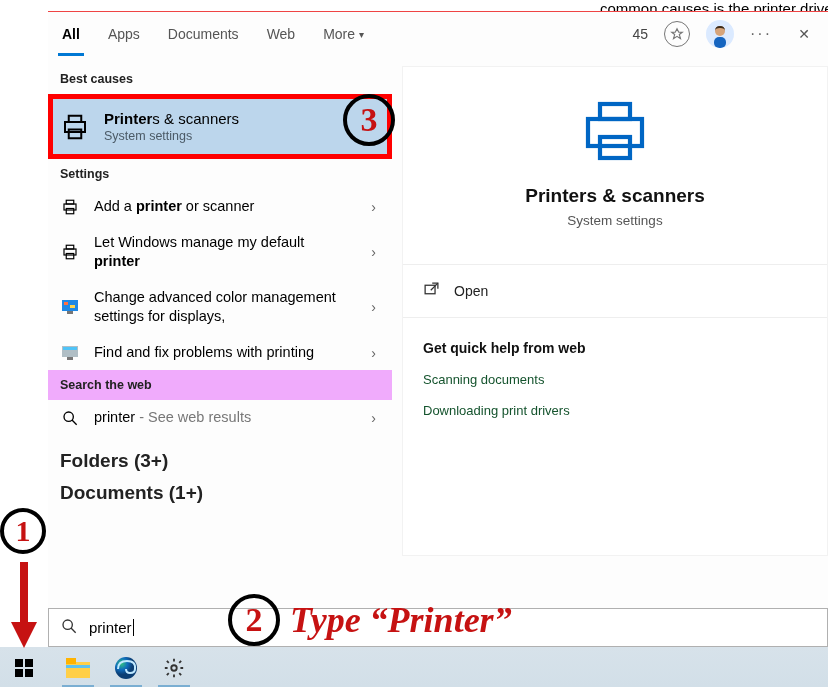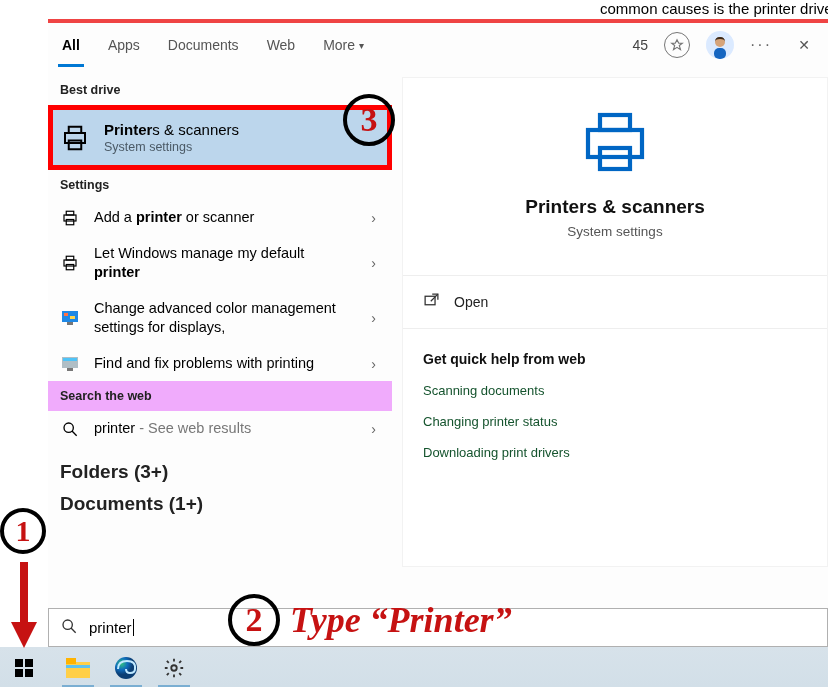--- a/index.html
+++ b/index.html
@@ -1,18 +1,18 @@
 <!DOCTYPE html>
 <html><head>
 <meta charset="utf-8">
 <style>
   * { box-sizing: border-box; }
   html, body { margin:0; padding:0; width:828px; height:687px; font-family: "Segoe UI", Arial, sans-serif; background:#fff; overflow:hidden; }
   .topcrop { position:absolute; left:600px; top:0; color:#000; font-size:15px; white-space:nowrap;}
-  .panel { position:absolute; left:48px; top:11px; width:780px; height:598px; background:#fdfdfd; border-top:4px solid #ef4444;margin-top:8px; }
+  .panel { position:absolute; left:48px; top:11px; width:780px; height:598px; background:#fdfdfd; border-top:1px solid #ef4444; }
   .tabs { position:absolute; left:0; top:0; width:100%; height:44px; display:flex; align-items:center; }
   .tab { font-size:14px; color:#555; padding:0 14px; height:44px; display:flex; align-items:center; cursor:pointer; }
   .tab.active { color:#000; font-weight:600; position:relative; }
   .tab.active::after { content:""; position:absolute; left:10px; right:10px; bottom:0; height:3px; background:#0078d4; }
   .more-chevron { margin-left:4px; font-size:10px; color:#555;}
   .tabs-right { position:absolute; right:8px; top:0; height:44px; display:flex; align-items:center; gap:16px; }
   .points { font-size:14px; color:#444; }
   .mic { width:26px; height:26px; border:1.5px solid #767676; border-radius:50%; display:flex; align-items:center; justify-content:center; }
   .avatar { width:28px; height:28px; border-radius:50%; background:#e8f0ff; overflow:hidden; position:relative; }
   .avatar svg { position:absolute; left:0; top:0; }
@@ -87,21 +87,21 @@
             <path d="M14 6 Q9 6 9 11 Q9 8 14 8 Q19 8 19 11 Q19 6 14 6" fill="#3a2a1a"></path>
             <rect x="8" y="17" width="12" height="11" rx="5" fill="#1565c0"></rect>
           </svg>
       </span>
       <span class="ellipsis">···</span>
       <span class="closex">✕</span>
     </div>
   </div>
 
   <div class="leftcol">
-    <div class="sec-label">Best drive</div>
+    <div class="sec-label">Best causes</div>
 
     <div class="bestmatch-item">
       <span class="bm-icon">
         <svg width="30" height="30" viewBox="0 0 24 24" fill="none" stroke="#000" stroke-width="1.6">
             <rect x="7" y="3" width="10" height="5"></rect>
             <rect x="4" y="8" width="16" height="8"></rect>
             <rect x="7" y="14" width="10" height="7"></rect>
           </svg>
       </span>
       <div class="bm-text">
@@ -193,21 +193,20 @@
       <span><svg width="17" height="17" viewBox="0 0 24 24" fill="none" stroke="#333" stroke-width="1.8">
             <rect x="3" y="6" width="14" height="12"></rect>
             <polyline points="13 3 21 3 21 11"></polyline>
             <line x1="21" y1="3" x2="11" y2="13"></line>
           </svg></span>
       <span>Open</span>
     </div>
     <div class="divider" style="margin-top:0"></div>
     <div class="help-head">Get quick help from web</div>
     <div class="help-link">Scanning documents</div>
-    <div class="help-link">Changing printer status</div>
     <div class="help-link">Downloading print drivers</div>
   </div>
 </div>
 
 <div class="searchbar">
   <span class="mag"><svg width="16" height="16" viewBox="0 0 24 24" fill="none" stroke="#333" stroke-width="2">
         <circle cx="10" cy="10" r="7"></circle>
         <line x1="15" y1="15" x2="22" y2="22"></line>
       </svg></span>
   <span class="val">printer</span>

